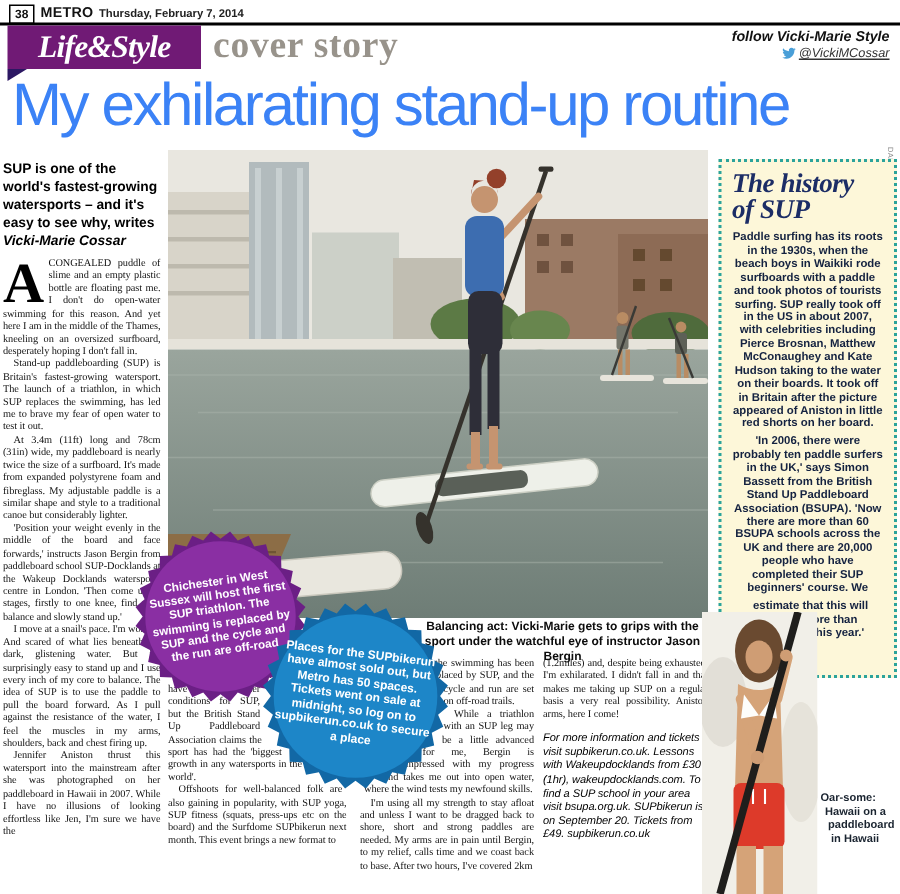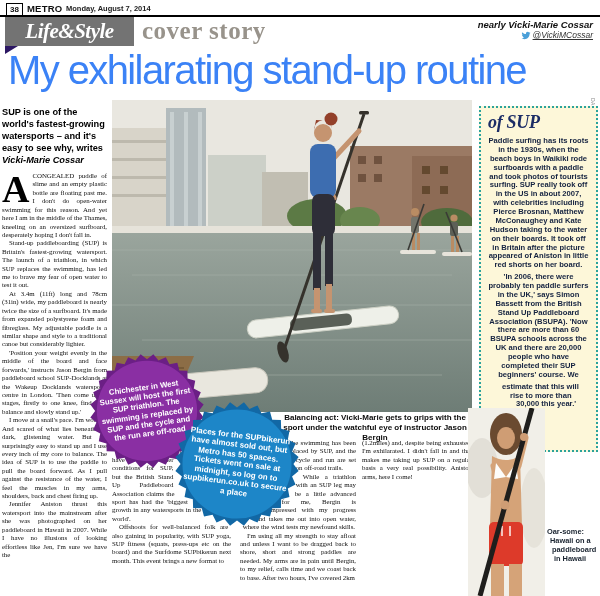--- a/index.html
+++ b/index.html
@@ -8,21 +8,21 @@
   .abs{position:absolute;}
 
   
   .pagenum{left:6px;top:3px;width:15px;height:11px;border:1.3px solid #000;
     font:bold 8px "Liberation Sans",sans-serif;display:flex;align-items:center;justify-content:center;}
   .brand{left:27px;top:3px;font:bold 9.5px "Liberation Sans",sans-serif;letter-spacing:.2px;}
   .date{left:66px;top:4.2px;font:bold 7.5px "Liberation Sans",sans-serif;color:#222;}
   .toprule{left:0;top:15px;width:600px;height:2px;background:#000;}
 
   
-  .mast-box{left:5px;top:17px;width:129px;height:29px;background:#737373;
+  .mast-box{left:5px;top:17px;width:129px;height:29px;background:#701a75;
     display:flex;align-items:center;justify-content:center;}
   .mast-box span{font:italic bold 21px "Liberation Serif",serif;color:#fff;letter-spacing:-.5px;}
   .mast-tail{left:5px;top:46px;width:0;height:0;border-top:8px solid #2c1763;border-right:13px solid transparent;}
   .coverstory{left:142px;top:17px;font:bold 25px "Liberation Serif",serif;color:#98938b;letter-spacing:.5px;}
   .follow1{right:7px;top:19px;font:italic bold 9.5px "Liberation Sans",sans-serif;text-align:right;}
   .follow2{right:7px;top:30px;display:flex;align-items:center;gap:2px;
     font:italic 8.5px "Liberation Sans",sans-serif;color:#333;text-decoration:underline;}
 
   
   .headline{left:8px;top:48px;width:590px;font:300 40px "Liberation Sans",sans-serif;
@@ -83,29 +83,29 @@
   .oar div:nth-child(7){padding-left:10px;}
 
   .credit{left:590px;top:98px;writing-mode:vertical-rl;font:5px "Liberation Sans",sans-serif;
     color:#8a8a8a;letter-spacing:.3px;}
 </style>
 </head>
 <body>
 
 <div class="abs pagenum">38</div>
 <div class="abs brand">METRO</div>
-<div class="abs date">Monday, August 7, 2014</div>
+<div class="abs date">Thursday, February 7, 2014</div>
 <div class="abs toprule"></div>
 
 <div class="abs mast-box">
   <span>Life&amp;Style</span>
 </div>
 <div class="abs mast-tail"></div>
 <div class="abs coverstory">cover story</div>
-<div class="abs follow1">nearly Vicki-Marie Cossar</div>
+<div class="abs follow1">follow Vicki-Marie Style</div>
 <div class="abs follow2">
   <svg width="10" height="9" viewBox="0 0 24 24">
     <path fill="#4a9fd8" d="M23.95 4.57a10 10 0 01-2.82.77 4.96 4.96 0 002.16-2.72c-.95.56-2 .96-3.12 1.19a4.92 4.92 0 00-8.39 4.48C7.69 8.1 4.07 6.13 1.64 3.16a4.82 4.82 0 00-.67 2.48c0 1.71.87 3.21 2.19 4.1a4.9 4.9 0 01-2.23-.62v.06a4.92 4.92 0 003.95 4.83 5 5 0 01-2.21.08 4.94 4.94 0 004.6 3.42A9.87 9.87 0 010 19.54a14 14 0 007.56 2.21c9.05 0 14-7.5 14-13.99v-.63A10 10 0 0024 4.59z"></path>
   </svg>
   <span>@VickiMCossar</span>
 </div>
 
 <div class="abs headline">My exhilarating stand-up routine</div>
 <div class="abs standfirst">
   <span>SUP is one of the world's fastest-growing watersports – and it's easy to see why, writes </span><span class="auth">Vicki-Marie Cossar</span>
@@ -241,24 +241,26 @@
 
 <div class="abs bodycol col3">
   <div class="wrapL"></div>
   <p>triathlon: the swimming has been replaced by SUP, and the cycle and run are set on off-road trails.</p>
   <p>While a triathlon with an SUP leg may be a little advanced for me, Bergin is impressed with my progress and takes me out into open water, where the wind tests my newfound skills.</p>
   <p>I'm using all my strength to stay afloat and unless I want to be dragged back to shore, short and strong paddles are needed. My arms are in pain until Bergin, to my relief, calls time and we coast back to base. After two hours, I've covered 2km</p>
 </div>
 
 <div class="abs bodycol col4">
   <p>(1.2miles) and, despite being exhausted, I'm exhilarated. I didn't fall in and that makes me taking up SUP on a regular basis a very real possibility. Aniston arms, here I come!</p>
+  <div class="infoblock">For more information and tickets visit supbikerun.co.uk. Lessons with Wakeupdocklands from £30 (1hr), wakeupdocklands.com. To find a SUP school in your area visit bsupa.org.uk. SUPbikerun is on September 20. Tickets from £49. supbikerun.co.uk</div>
 </div>
 
 <div class="abs sidebar">
   <div class="sb-title">
+    <div>The history</div>
     <div>of SUP</div>
   </div>
   <div class="sb-body">
     <p>Paddle surfing has its roots in the 1930s, when the beach boys in Waikiki rode surfboards with a paddle and took photos of tourists surfing. SUP really took off in the US in about 2007, with celebrities including Pierce Brosnan, Matthew McConaughey and Kate Hudson taking to the water on their boards. It took off in Britain after the picture appeared of Aniston in little red shorts on her board.</p>
     <p>'In 2006, there were probably ten paddle surfers in the UK,' says Simon Bassett from the British Stand Up Paddleboard Association (BSUPA). 'Now there are more than 60 BSUPA schools across the UK and there are 20,000 people who have completed their SUP beginners' course. We</p>
   </div>
   <div class="sb-end">
     <div>estimate that this will</div>
     <div>rise to more than</div>
     <div>30,000 this year.'</div>

